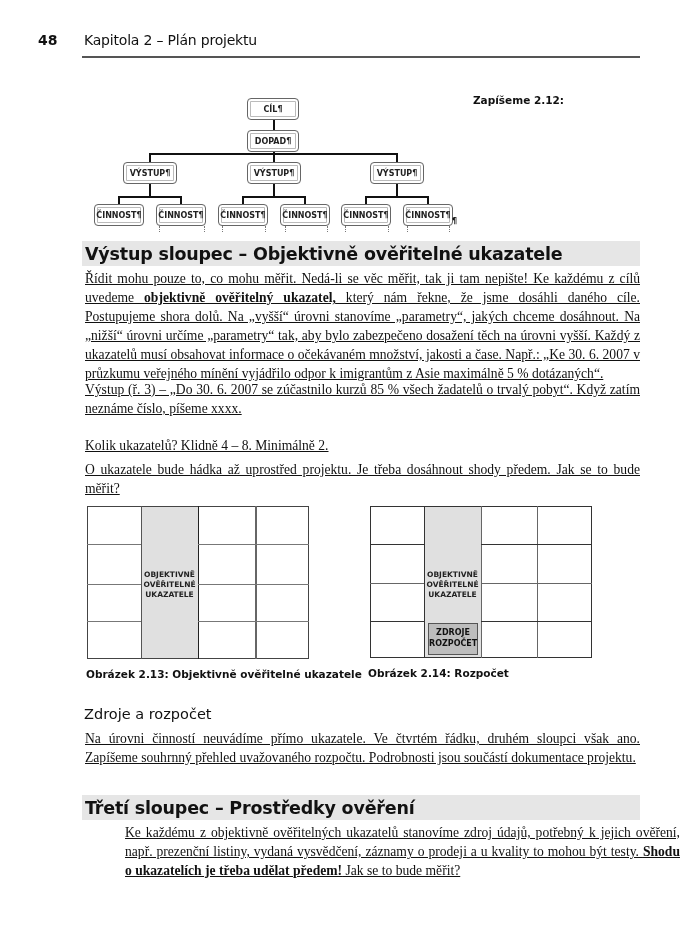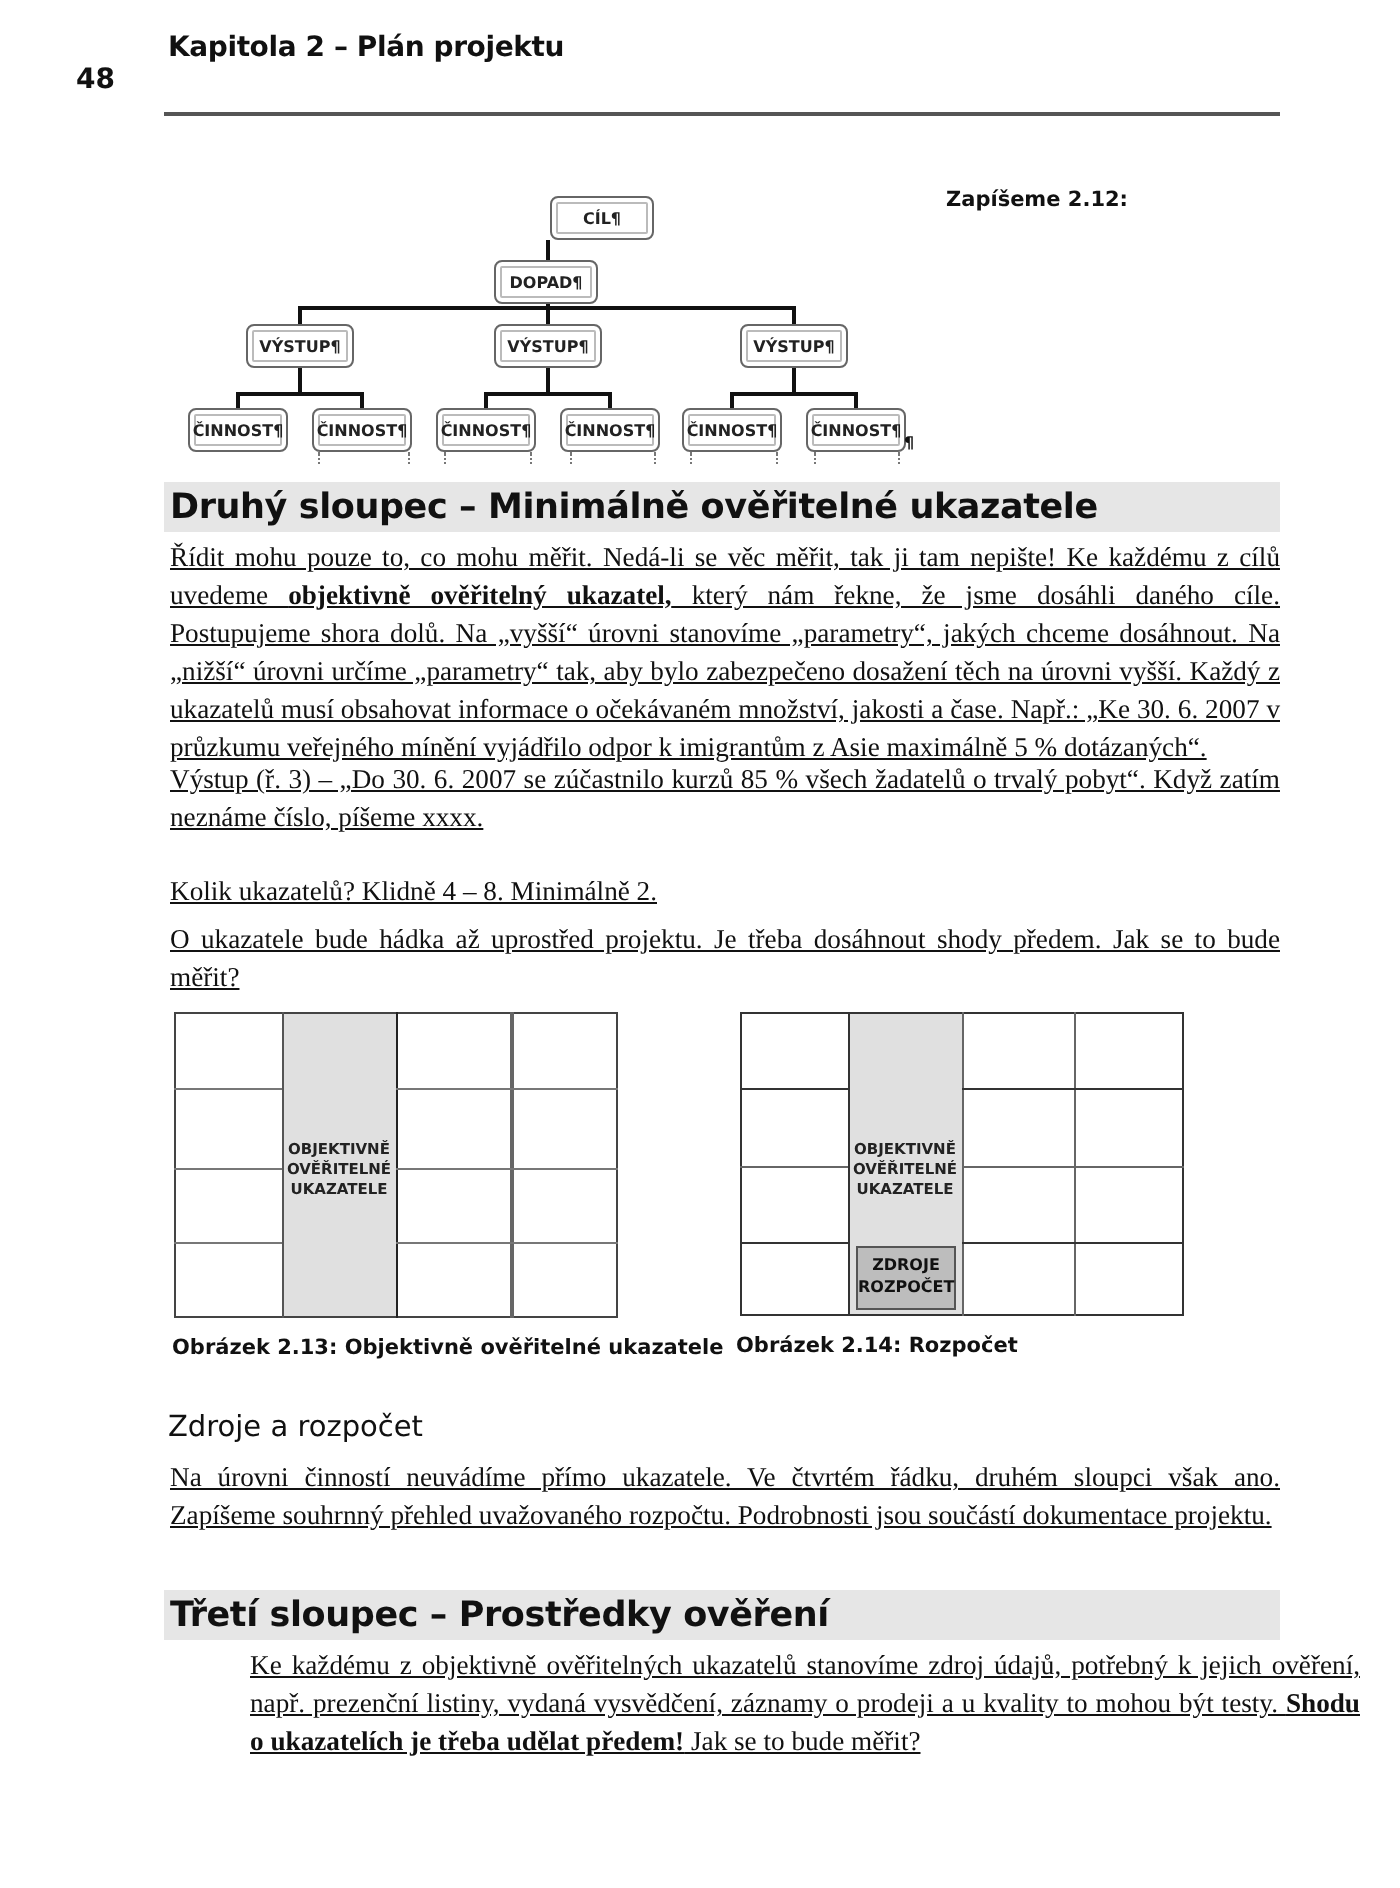--- a/index.html
+++ b/index.html
@@ -2,21 +2,21 @@
 <html><head>
 <meta charset="utf-8">
 <style>
   html, body { margin:0; padding:0; }
   body { width:700px; height:944px; background:#ffffff; position:relative; overflow:hidden; color:#111; }
   .abs { position:absolute; }
   .sans { font-family:"DejaVu Sans", sans-serif; }
   .serif { font-family:"Liberation Serif", serif;text-decoration:underline; }
 
   #page-number { left:38px; top:32px; font-size:14px; font-weight:bold; }
-  #running-head { left:84px; top:16px; font-size:14px; font-weight:bold; letter-spacing:-0.2px; }
+  #running-head { left:84px; top:32px; font-size:14px; font-weight:normal; letter-spacing:-0.2px; }
   #head-rule { left:82px; top:56px; width:558px; height:2px; background:#555; }
 
   
   #org { left:80px; top:90px; width:400px; height:140px; }
   .node { position:absolute; height:20px; border:1.5px solid #666; border-radius:4px; background:#fff;
           box-shadow:inset 0 0 0 2px #fff, inset 0 0 0 3px #bbb; display:flex; align-items:center; justify-content:center;
           font-family:"DejaVu Sans", sans-serif; font-size:8px; font-weight:bold; color:#222; }
   .ln { position:absolute; background:#111; }
   .dash { position:absolute; width:0; border-left:1px dotted #777; }
 
@@ -72,41 +72,41 @@
   <div class="dash" style="left:124px; top:136px; height:6px;"></div>
   <div class="dash" style="left:142px; top:136px; height:6px;"></div>
   <div class="dash" style="left:185px; top:136px; height:6px;"></div>
   <div class="dash" style="left:205px; top:136px; height:6px;"></div>
   <div class="dash" style="left:247px; top:136px; height:6px;"></div>
   <div class="dash" style="left:265px; top:136px; height:6px;"></div>
   <div class="dash" style="left:308px; top:136px; height:6px;"></div>
   <div class="dash" style="left:327px; top:136px; height:6px;"></div>
   <div class="dash" style="left:369px; top:136px; height:6px;"></div>
 
-  <div class="node" style="left:167px; top:8px; width:50px;margin-left:28px;">CÍL¶</div>
+  <div class="node" style="left:167px; top:8px; width:50px;">CÍL¶</div>
   <div class="node" style="left:167px; top:40px; width:50px;">DOPAD¶</div>
 
   <div class="node" style="left:43px; top:72px; width:52px;">VÝSTUP¶</div>
   <div class="node" style="left:167px; top:72px; width:52px;">VÝSTUP¶</div>
   <div class="node" style="left:290px; top:72px; width:52px;">VÝSTUP¶</div>
 
   <div class="node" style="left:14px; top:114px; width:48px;">ČINNOST¶</div>
   <div class="node" style="left:76px; top:114px; width:48px;">ČINNOST¶</div>
   <div class="node" style="left:138px; top:114px; width:48px;">ČINNOST¶</div>
   <div class="node" style="left:200px; top:114px; width:48px;">ČINNOST¶</div>
   <div class="node" style="left:261px; top:114px; width:48px;">ČINNOST¶</div>
   <div class="node" style="left:323px; top:114px; width:48px;">ČINNOST¶</div>
   <div style="position:absolute; left:372px; top:127px; font-family:'DejaVu Sans',sans-serif; font-size:8px; font-weight:bold;">¶</div>
 </div>
 
 <div id="fig212" class="abs sans">
   <div>Zapíšeme 2.12:</div>
 </div>
 
-<div class="abs sec-head sans" style="top:241px;">Druhý sloupec – Minimálně ověřitelné ukazatele</div>
+<div class="abs sec-head sans" style="top:241px;">Výstup sloupec – Objektivně ověřitelné ukazatele</div>
 <div class="abs para serif" style="top:269px;"><span>Řídit mohu pouze to, co mohu měřit. Nedá-li se věc měřit, tak ji tam nepište! Ke každému z cílů uvedeme </span><b>objektivně ověřitelný ukazatel,</b><span> který nám řekne, že jsme dosáhli daného cíle. Postupujeme shora dolů. Na „vyšší“ úrovni stanovíme „parametry“, jakých chceme dosáhnout. Na „nižší“ úrovni určíme „parametry“ tak, aby bylo zabezpečeno dosažení těch na úrovni vyšší. Každý z ukazatelů musí obsahovat informace o očekávaném množství, jakosti a čase. Např.: „Ke 30. 6. 2007 v průzkumu veřejného mínění vyjádřilo odpor k imigrantům z Asie maximálně 5 % dotázaných“.</span></div>
 <div class="abs para serif" style="top:380px;">Výstup (ř. 3) – „Do 30. 6. 2007 se zúčastnilo kurzů 85 % všech žadatelů o trvalý pobyt“. Když zatím neznáme číslo, píšeme xxxx.</div>
 <div class="abs para serif" style="top:436px;">Kolik ukazatelů? Klidně 4 – 8. Minimálně 2.</div>
 <div class="abs para serif" style="top:460px;">O ukazatele bude hádka až uprostřed projektu. Je třeba dosáhnout shody předem. Jak se to bude měřit?</div>
 
 <div class="grid" style="left:87px; top:506px; width:222px; height:153px;">
   <div class="cell" style="left:54px; top:0; width:57px; height:153px; background:#e0e0e0;"></div>
   <div class="cell" style="left:0; top:0; width:222px; height:153px; border:1px solid #444;"></div>
   <div class="vl" style="left:54px; top:0; height:153px; background:#555;"></div>
   <div class="vl" style="left:111px; top:0; height:153px; background:#222;"></div>

